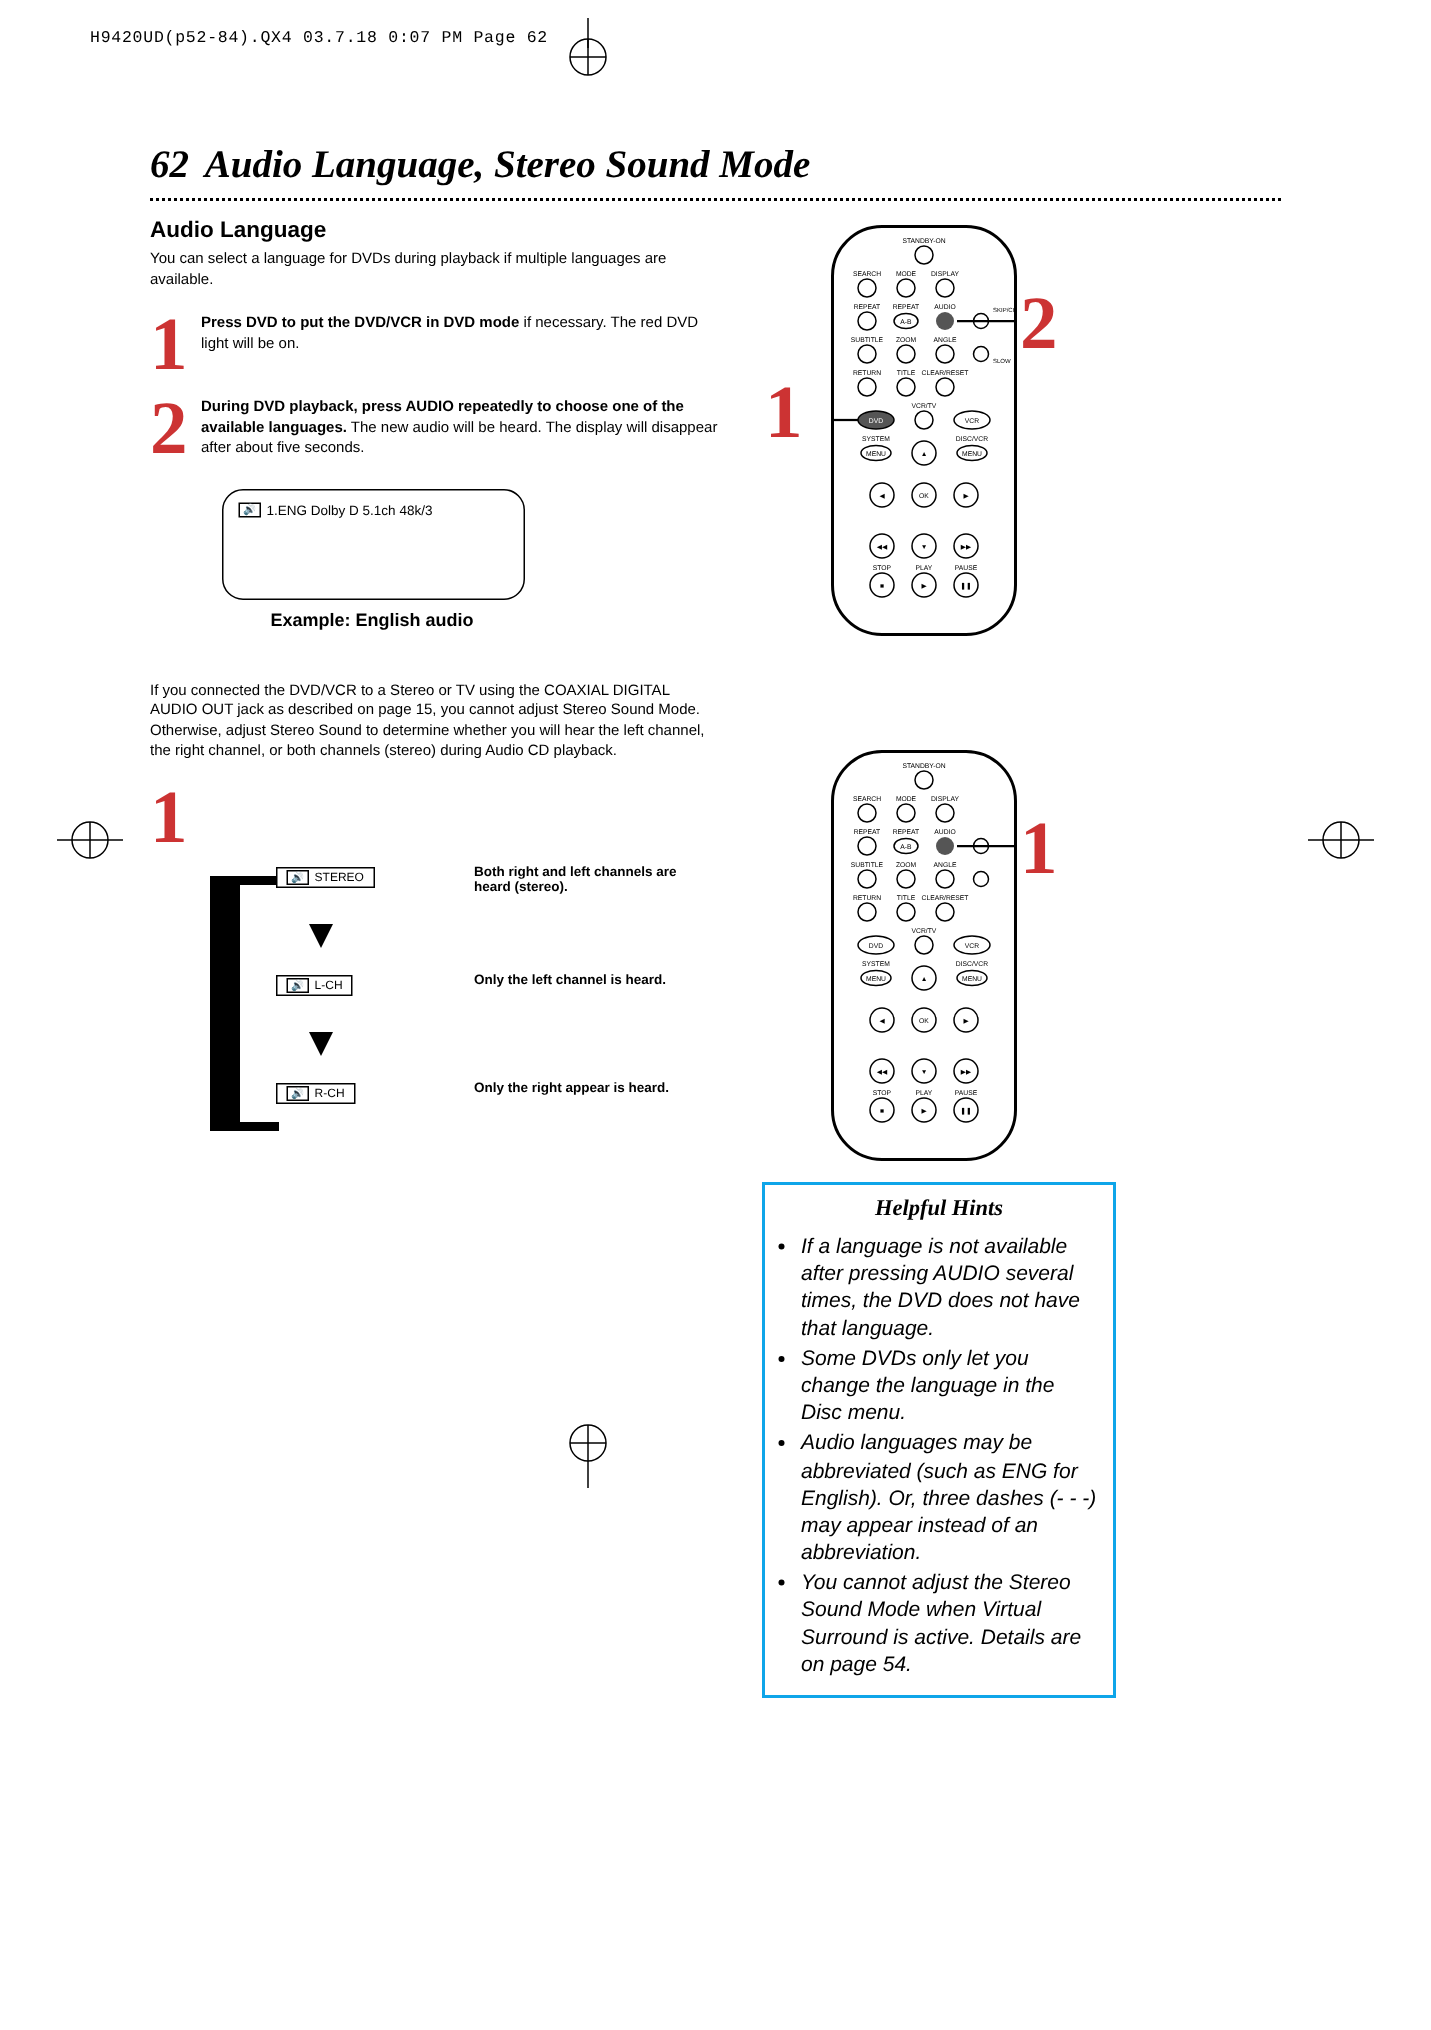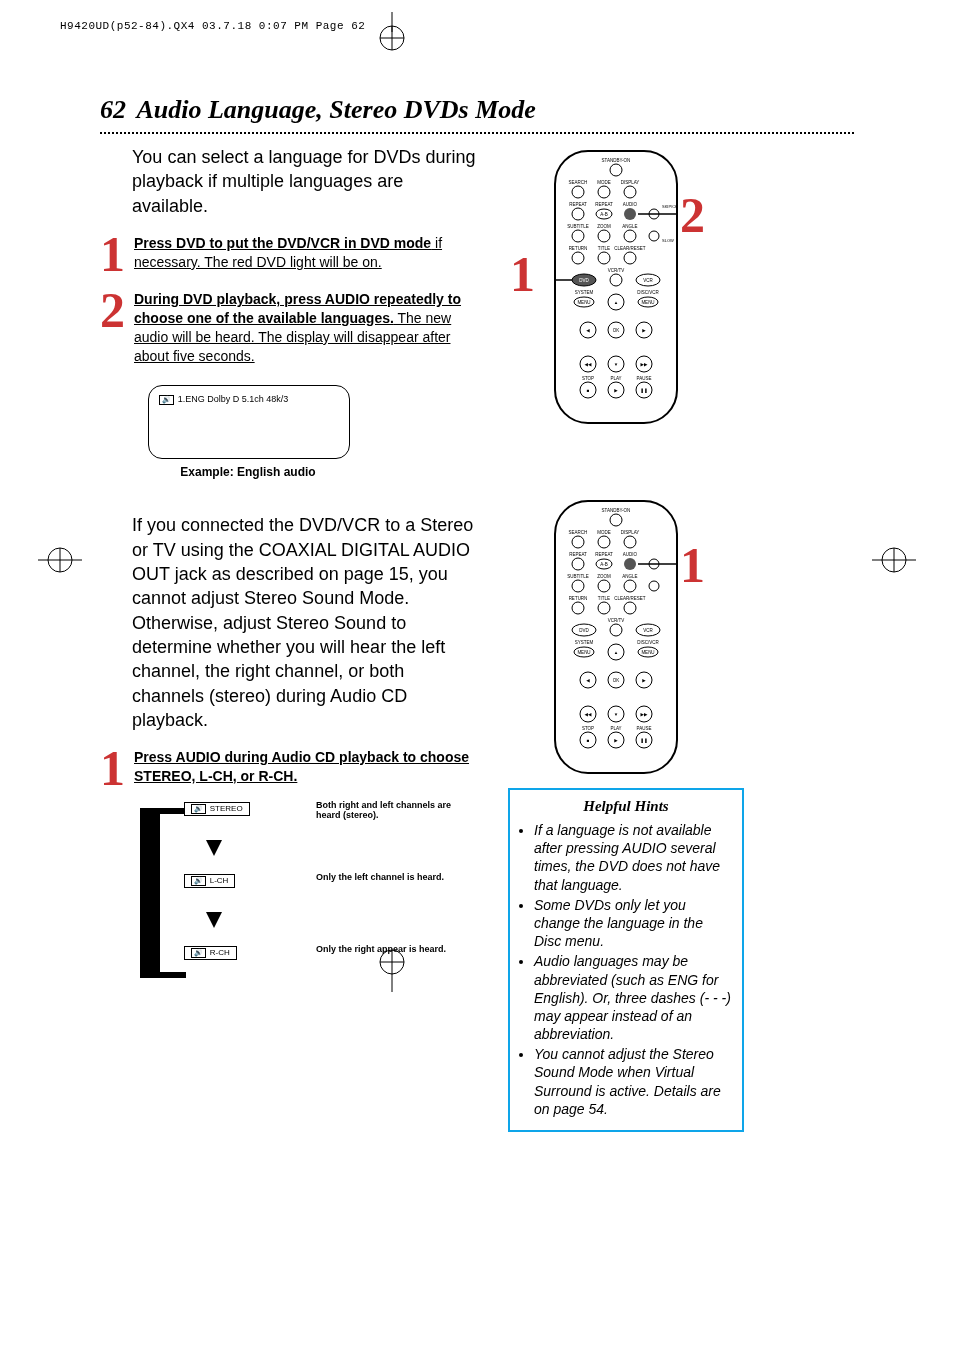--- a/index.html
+++ b/index.html
@@ -80,42 +80,40 @@
     top: 145px;
     left: 100px;
     width: 380px;
   }
   .section-head {
     font-weight: bold;
     font-size: 15px;
     margin-bottom: 4px;
   }
   .body-text {
-    font-size: 18px;
+    font-size: 10px;
     line-height: 1.35;
-    margin-left: 32px;
   }
   .step {
     display: flex;
     align-items: flex-start;
     margin-top: 16px;
   }
   .step-num {
     font-size: 50px;
     font-weight: bold;
     color: #c33;
     line-height: 0.8;
     width: 34px;
     flex-shrink: 0;
     font-family: Georgia, serif;
   }
   .step-body {
-    font-size: 14px;
+    font-size: 10px;
     line-height: 1.35;
-    text-decoration: underline;
   }
   .disp-box {
     margin: 20px 0 6px 48px;
     width: 180px;
     height: 56px;
     border: 1px solid #000;
     border-radius: 14px;
     padding: 8px 10px;
     font-size: 9px;
   }
@@ -265,25 +263,26 @@
 <div class="crop-mark crop-bottom">
   <svg width="60" height="60">
         <circle cx="30" cy="20" r="12" fill="none" stroke="#000"></circle>
         <line x1="18" y1="20" x2="42" y2="20" stroke="#000"></line>
         <line x1="30" y1="8" x2="30" y2="50" stroke="#000"></line>
       </svg>
 </div>
 
 <div class="title-row">
   <span class="page-num">62</span>
-  <span class="title-text">Audio Language, Stereo DVDs Mode</span>
+  <span class="title-text">Audio Language, Stereo Sound Mode</span>
 </div>
 <div class="dot-rule"></div>
 
 <div class="left-col">
+  <div class="section-head">Audio Language</div>
   <div class="body-text">You can select a language for DVDs during playback if multiple languages are available.</div>
 
   <div class="step">
     <div class="step-num">1</div>
     <div class="step-body">
       <b>Press DVD to put the DVD/VCR in DVD mode</b><span> if necessary. The red DVD light will be on.</span>
     </div>
   </div>
 
   <div class="step">
@@ -297,21 +296,20 @@
     <span class="sm-icon">🔊</span><span>1.ENG Dolby D 5.1ch 48k/3</span>
   </div>
   <div class="disp-label">Example: English audio</div>
 
   <div style="height:34px"></div>
 
   <div class="body-text">If you connected the DVD/VCR to a Stereo or TV using the COAXIAL DIGITAL AUDIO OUT jack as described on page 15, you cannot adjust Stereo Sound Mode. Otherwise, adjust Stereo Sound to determine whether you will hear the left channel, the right channel, or both channels (stereo) during Audio CD playback.</div>
 
   <div class="step">
     <div class="step-num">1</div>
-    <div class="step-body"><b>Press AUDIO during Audio CD playback to choose STEREO, L-CH, or R-CH.</b></div>
   </div>
 
   <div class="stereo-flow">
     <div class="bracket"></div>
     <div class="flow-box fb1"><span class="sm-icon">🔊</span><span>STEREO</span></div>
     <div class="arrow-down a1"></div>
     <div class="flow-box fb2"><span class="sm-icon">🔊</span><span>L-CH</span></div>
     <div class="arrow-down a2"></div>
     <div class="flow-box fb3"><span class="sm-icon">🔊</span><span>R-CH</span></div>
     <div class="flow-caption fc1">Both right and left channels are heard (stereo).</div>

